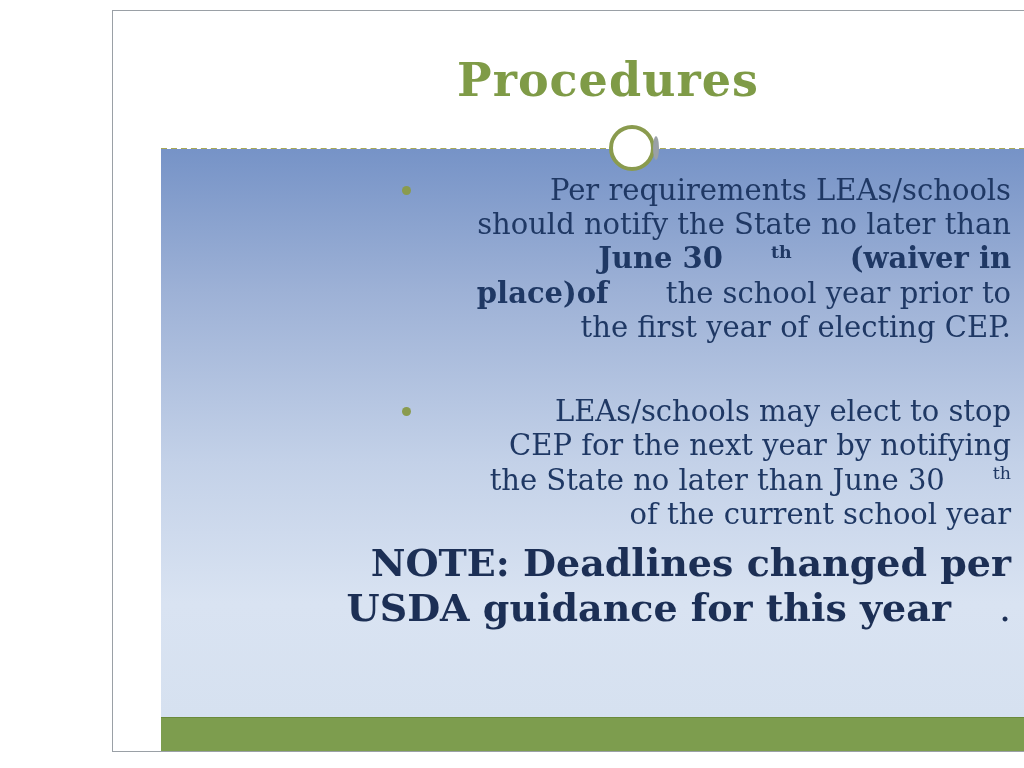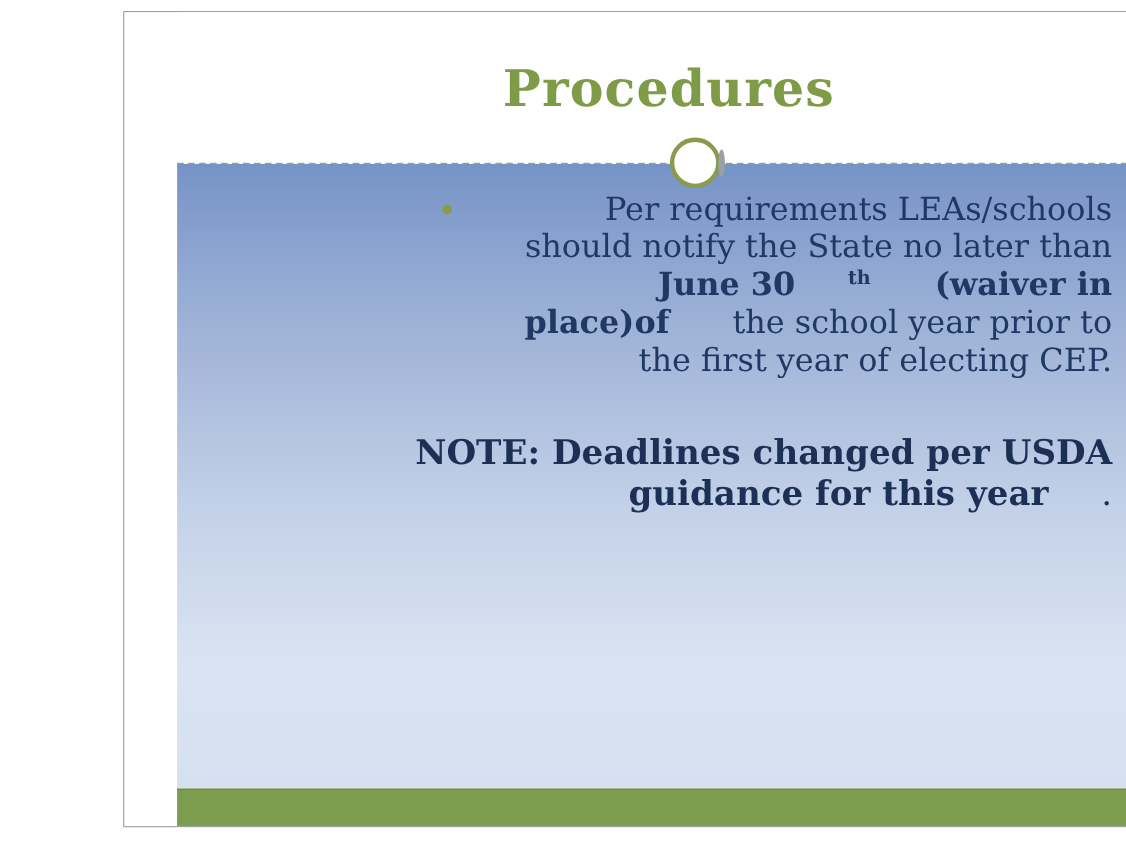--- a/index.html
+++ b/index.html
@@ -91,21 +91,21 @@
   }
   .btext { flex: 1; }
   .btext b { font-weight: bold; }
   .sup {
     font-size: 0.6em;
     vertical-align: super;
     line-height: 0;
   }
   .note {
     margin-top: 4px;
-    font-size: 31px;
+    font-size: 38px;
     color: #1c2f55;
   }
   .note b { font-weight: bold; }
   .footer-bar {
     position: absolute;
     left: 0; right: 0; bottom: 0;
     height: 34px;
     background: #7d9d4e;
     border-top: 1px solid #6a8a3c;
   }
@@ -129,20 +129,26 @@
       <div class="content">
 
         <div class="bullet gap-lg">
           <span class="marker">
               <span class="dot"></span>
             </span>
           <div class="btext"><span>Per requirements LEAs/schools should notify the State no later than </span><b>June 30</b><b class="sup">th</b><b> (waiver in place)of</b><span> the school year prior to the first year of electing CEP.</span></div>
         </div>
 
 
+        <div class="bullet gap-sm">
+          <span class="marker">
+              <span class="dot"></span>
+            </span>
+          <div class="btext"><span>LEAs/schools may elect to stop CEP for the next year by notifying the State no later than June 30</span><span class="sup">th</span><span> of the current school year</span></div>
+        </div>
 
         <div class="note"><b>NOTE: Deadlines changed per USDA guidance for this year</b><span>.</span></div>
 
       </div>
     </div>
 
     <div class="footer-bar"></div>
 
   </div>
 </div>

